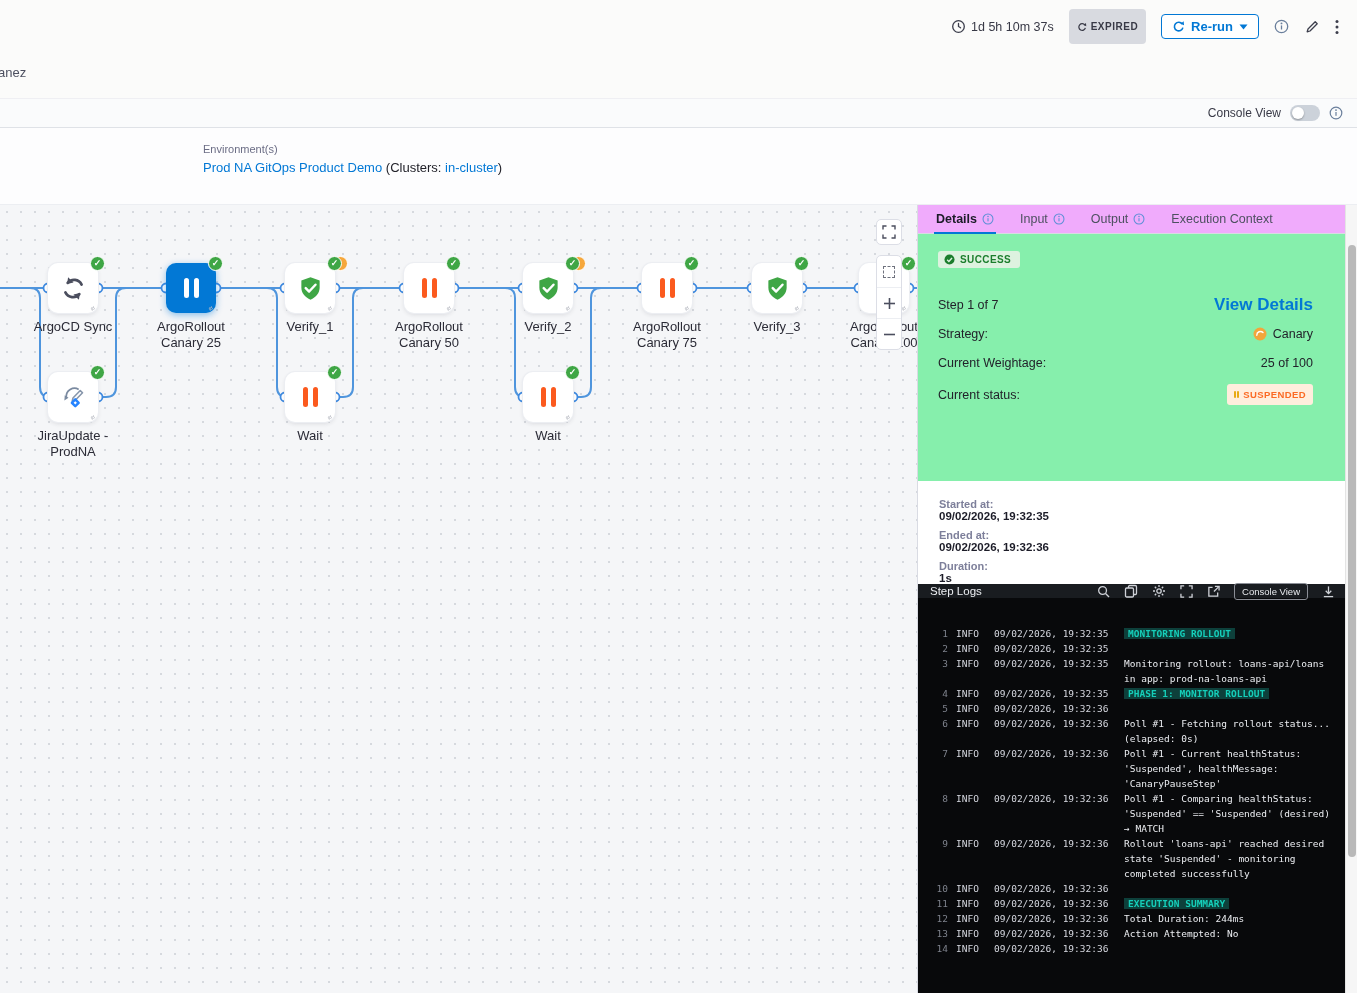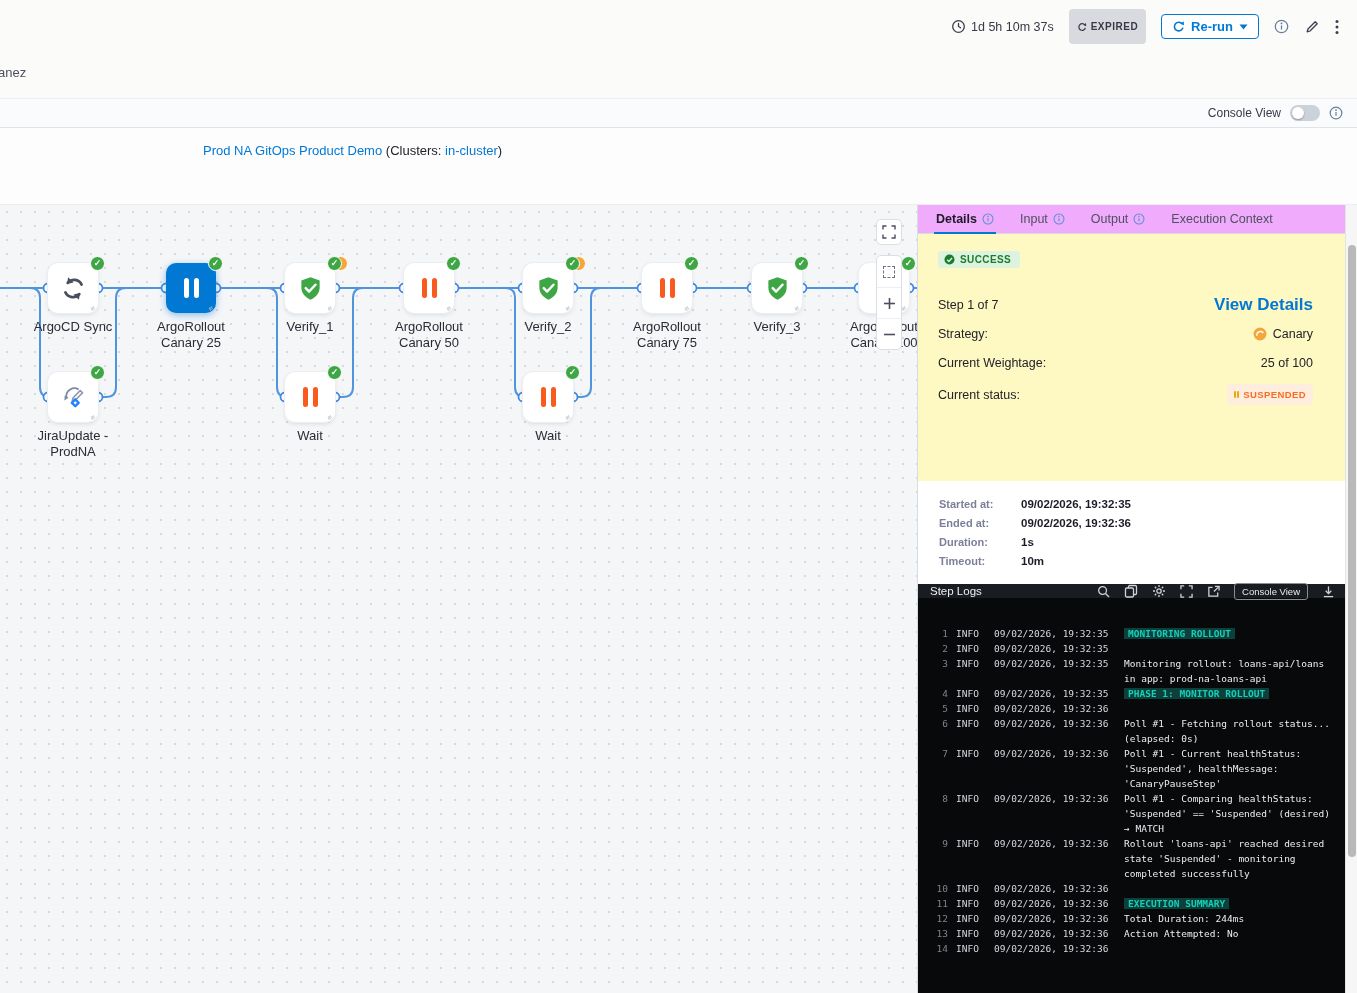--- a/index.html
+++ b/index.html
@@ -63,38 +63,38 @@
   
   .panel { position:absolute; left:917px; top:205px; width:428px; height:788px; background:#fff;
            border-left:1px solid #d9dbe3; }
   .tabs { height:29px; display:flex; align-items:center; gap:26px; padding-left:18px;
           border-bottom:1px solid #d9dbe3; background:#f0abfc; }
   .tab { font-size:12.5px; color:#4d5060; display:flex; gap:5px; align-items:center; height:100%;
          position:relative; cursor:pointer; }
   .tab.active { font-weight:bold; color:#1c1c28; }
   .tab.active::after { content:""; position:absolute; left:-2px; right:-2px; bottom:-1px; height:2.5px; background:#0278d5; }
 
-  .details { height:247px; background:#fef9c3; padding:17px 32px 0 20px; }
+  .details { height:247px; background:#86efac; padding:17px 32px 0 20px; }
   .succ { display:inline-flex; align-items:center; gap:5px; background:#ddf2df; color:#1b7d2c;
           font-size:10px; font-weight:bold; letter-spacing:.4px; padding:3px 9px 3px 6px; border-radius:3px; }
   .drow { display:flex; justify-content:space-between; align-items:center; font-size:12.5px;
           color:#22222a; margin-top:13px; line-height:16px; }
   .drow.step { margin-top:28px; }
   .view-details { color:#0278d5; font-weight:bold; font-size:17px; cursor:pointer; }
   .rev { display:flex; }
   .rev .rlabel { width:92px; flex:none; }
   .rev .rvalue { flex:1; }
   .strategy-val { display:flex; align-items:center; gap:6px; }
   .susp { display:inline-flex; align-items:center; gap:4px; background:#ffeedd; color:#fb6b25;
           font-size:9.5px; font-weight:bold; letter-spacing:.4px; padding:2.5px 7px; border-radius:3px; }
   .susp .pbars { display:flex; gap:1.5px; }
   .susp .pbars i { display:block; width:2px; height:7px; background:#e8aa14; border-radius:1px; }
 
   .times { height:103px; background:#fff; padding:17px 0 0 21px; }
-  .trow { display:flex; margin-bottom:7px; }
+  .trow { display:flex; margin-bottom:7px;flex-direction:column; }
   .tlabel { width:82px; flex:none; font-size:11px; font-weight:bold; color:#7d7f9a; }
   .tvalue { font-size:11.5px; font-weight:bold; color:#1c1c28; }
 
   .logs { position:absolute; left:0; top:379px; width:427px; height:409px; background:#08090b;
           display:flex; flex-direction:column; }
   .logs-head { height:14px; background:#191c20; display:flex; align-items:center; gap:14px;
                padding:0 10px 0 12px; flex:none; }
   .logs-title { font-size:11.5px; color:#eceef2; margin-right:auto; }
   .hicon { display:flex; align-items:center; cursor:pointer; }
   .cv-btn { font-size:9.5px; color:#e8eaee; border:1px solid #8b8e96; border-radius:3px;
@@ -165,20 +165,21 @@
       </span>
     <svg width="14" height="14" viewBox="0 0 14 14" style="cursor:pointer">
         <circle cx="7" cy="7" r="5.8" fill="none" stroke="#6a7f9c" stroke-width="1.2"></circle>
         <rect x="6.4" y="6" width="1.2" height="3.8" fill="#6a7f9c"></rect>
         <circle cx="7" cy="4.1" r="0.9" fill="#6a7f9c"></circle>
       </svg>
   </div>
 </header>
 
 <section class="env">
+  <div class="env-label">Environment(s)</div>
   <div class="env-line">
     <a class="link">Prod NA GitOps Product Demo</a>
     <span> </span><span>(Clusters:</span>
     <span> </span><a class="link">in-cluster</a><span>)</span>
   </div>
 </section>
 
 <div class="canvas" id="canvas">
   <svg class="edges" id="edges" width="917" height="788">
       <line class="edge" x1="0" y1="83" x2="917" y2="83"></line>

